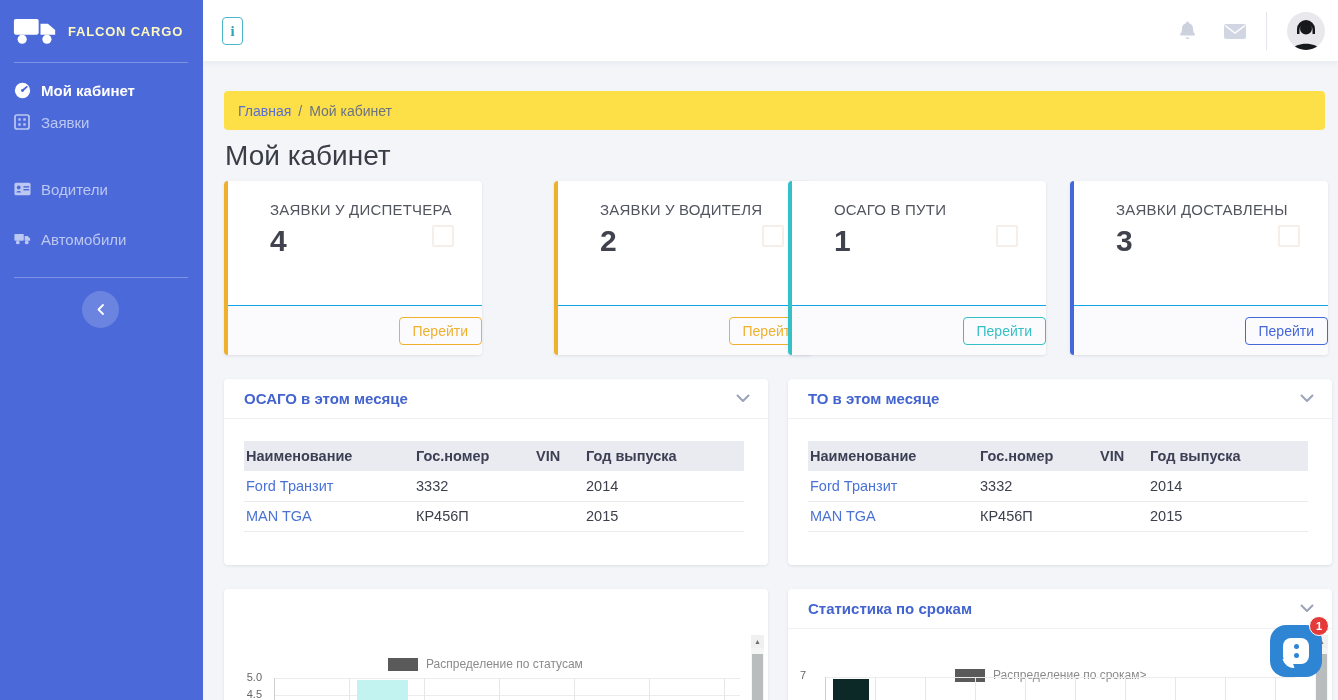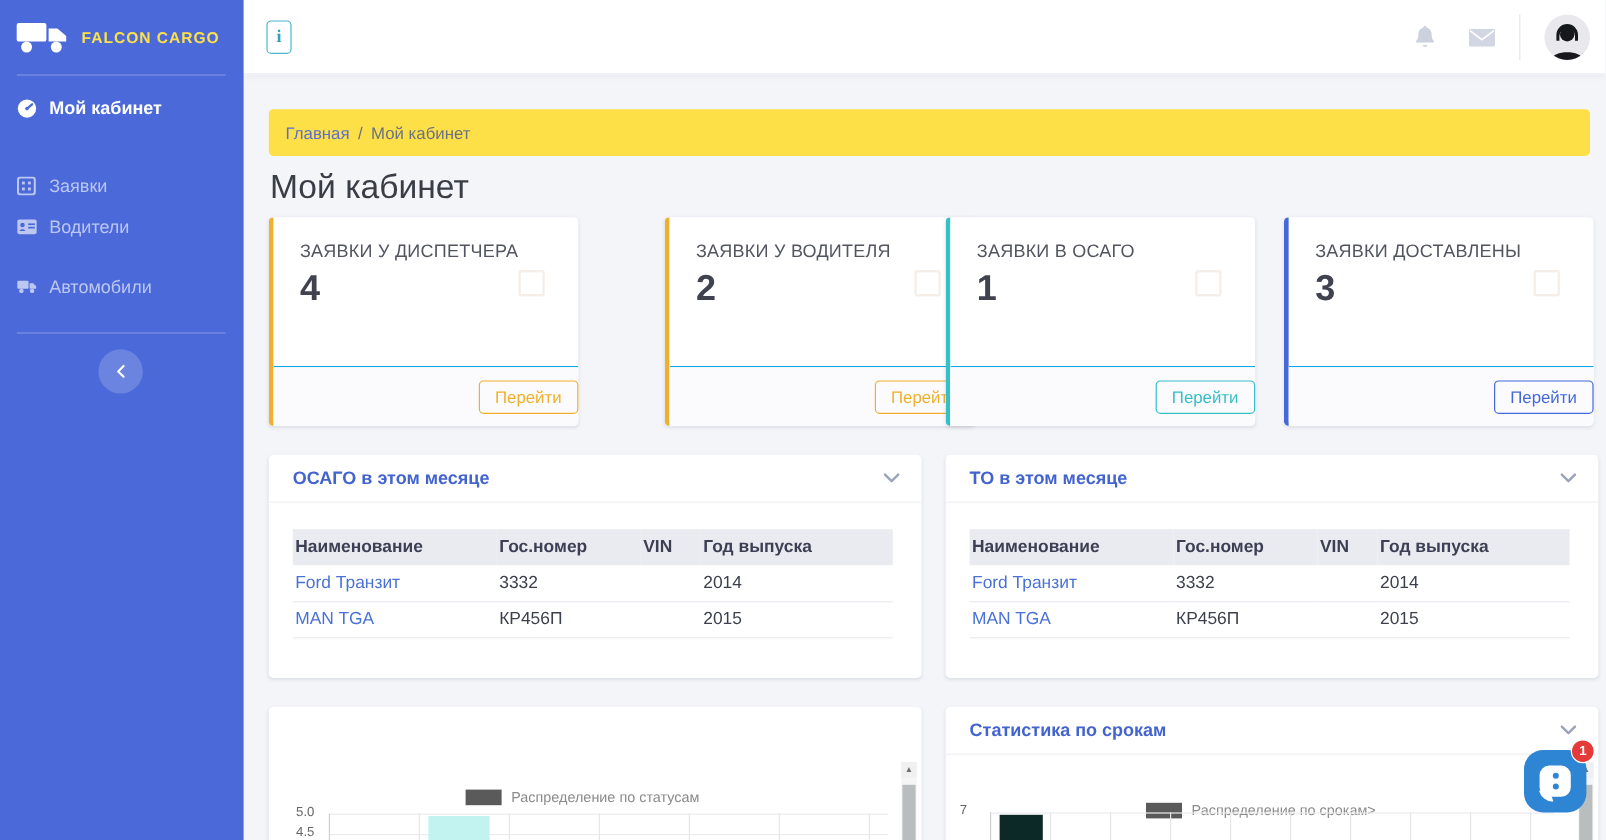--- a/index.html
+++ b/index.html
@@ -5,21 +5,21 @@
   * { margin:0; padding:0; box-sizing:border-box; }
   html,body { width:1338px; height:700px; overflow:hidden;
     font-family:"Liberation Sans", sans-serif; background:#f4f5f9; }
   .screen { position:relative; width:1338px; height:700px; overflow:hidden; }
 
   
   .sidebar { position:absolute; left:0; top:0; width:203px; height:700px;
     background:#4b69d9; z-index:5; }
   .logo-row { position:absolute; left:0; top:0; width:203px; height:62px;
     display:flex; align-items:center; padding-left:13px; }
-  .logo-text { color:#fde047; font-weight:bold; font-size:13px; letter-spacing:.8px;
+  .logo-text { color:#fef9c3; font-weight:bold; font-size:13px; letter-spacing:.8px;
     margin-left:11px; white-space:nowrap; }
   .side-divider { position:absolute; left:14px; width:174px; height:1px;
     background:rgba(255,255,255,.28); }
   .nav-item { position:absolute; left:14px; width:180px; height:24px;
     display:flex; align-items:center; gap:10px; cursor:pointer;
     color:#bcc7f2; font-size:15px; }
   .nav-item.active { color:#ffffff; font-weight:bold; }
   .nav-icon { width:17px; height:17px; flex:0 0 auto; display:flex; align-items:center; }
   .collapse-btn { position:absolute; left:82px; top:291px; width:37px; height:37px;
     border-radius:50%; background:rgba(255,255,255,.18); display:flex;
@@ -50,21 +50,21 @@
   .breadcrumb { position:absolute; left:21px; top:29px; width:1101px; height:39px;
     background:#fde047; border-radius:4px; display:flex; align-items:center;
     padding-left:14px; font-size:14px; color:#6b7280; gap:7px; }
   .crumb-link { color:#5b6ed1; cursor:pointer; text-decoration:none; }
   .page-title { position:absolute; left:22px; top:78px; font-size:28px;
     font-weight:400; color:#383d46; }
 
   
   .stat-card { position:absolute; top:119px; width:258px; height:174px;
     background:#fff; border-radius:4px; border-left:4px solid #ccc;
-    box-shadow:0 1px 3px rgba(60,70,90,.12); }
+    box-shadow:0 1px 3px rgba(60,70,90,.12);padding-left:20px; }
   .stat-body { position:relative; height:124px; padding:20px 18px 0 22px; }
   .stat-label { font-size:15px; color:#52555f; letter-spacing:.2px; }
   .stat-value { font-size:30px; font-weight:bold; color:#40434e; margin-top:6px; }
   .ghost-box { position:absolute; right:28px; top:44px; width:22px; height:22px;
     border:2px solid #f6efe9; border-radius:2px; }
   .stat-footer { position:absolute; left:0; right:0; bottom:0; height:50px;
     background:#fbfbfd; border-top:1px solid #0ea5e9;
     border-radius:0 0 4px 4px; display:flex; align-items:center; justify-content:flex-end; }
   .go-btn { background:transparent; border:1px solid #ccc; border-radius:4px;
     font-size:14px; padding:5px 13px; cursor:pointer;
@@ -140,21 +140,21 @@
       <span class="nav-icon">
         <svg width="17" height="17" viewBox="0 0 16 16">
           <circle cx="8" cy="8" r="7.2" fill="#ffffff"></circle>
           <path d="M8 8 L12 4.6" stroke="#4b69d9" stroke-width="1.8" stroke-linecap="round"></path>
           <circle cx="8" cy="8" r="1.4" fill="#4b69d9"></circle>
         </svg>
       </span>
       <span>Мой кабинет</span>
     </div>
 
-    <div class="nav-item" style="top:143px;">
+    <div class="nav-item" style="top:110px;">
       <span class="nav-icon">
         <svg width="16" height="16" viewBox="0 0 16 16">
           <rect x="1" y="1" width="14" height="14" rx="2" fill="none" stroke="#bcc7f2" stroke-width="1.7"></rect>
           <rect x="4.3" y="4.3" width="2.4" height="2.4" fill="#bcc7f2"></rect>
           <rect x="9.3" y="4.3" width="2.4" height="2.4" fill="#bcc7f2"></rect>
           <rect x="4.3" y="9.3" width="2.4" height="2.4" fill="#bcc7f2"></rect>
           <rect x="9.3" y="9.3" width="2.4" height="2.4" fill="#bcc7f2"></rect>
         </svg>
       </span>
       <span>Заявки</span>
@@ -248,21 +248,21 @@
         <div class="stat-value">2</div>
         <div class="ghost-box"></div>
       </div>
       <div class="stat-footer">
         <button class="go-btn" style="color: rgb(239, 176, 46); border-color: rgb(239, 176, 46);">Перейти</button>
       </div>
     </div>
 
     <div class="stat-card" style="left: 585px; border-left-color: rgb(53, 191, 199);">
       <div class="stat-body">
-        <div class="stat-label">ЗАЯВКИ В ОСАГО</div>
+        <div class="stat-label">ОСАГО В ПУТИ</div>
         <div class="stat-value">1</div>
         <div class="ghost-box"></div>
       </div>
       <div class="stat-footer">
         <button class="go-btn" style="color: rgb(53, 191, 199); border-color: rgb(53, 191, 199);">Перейти</button>
       </div>
     </div>
 
     <div class="stat-card" style="left: 867px; border-left-color: rgb(68, 104, 217);">
       <div class="stat-body">

